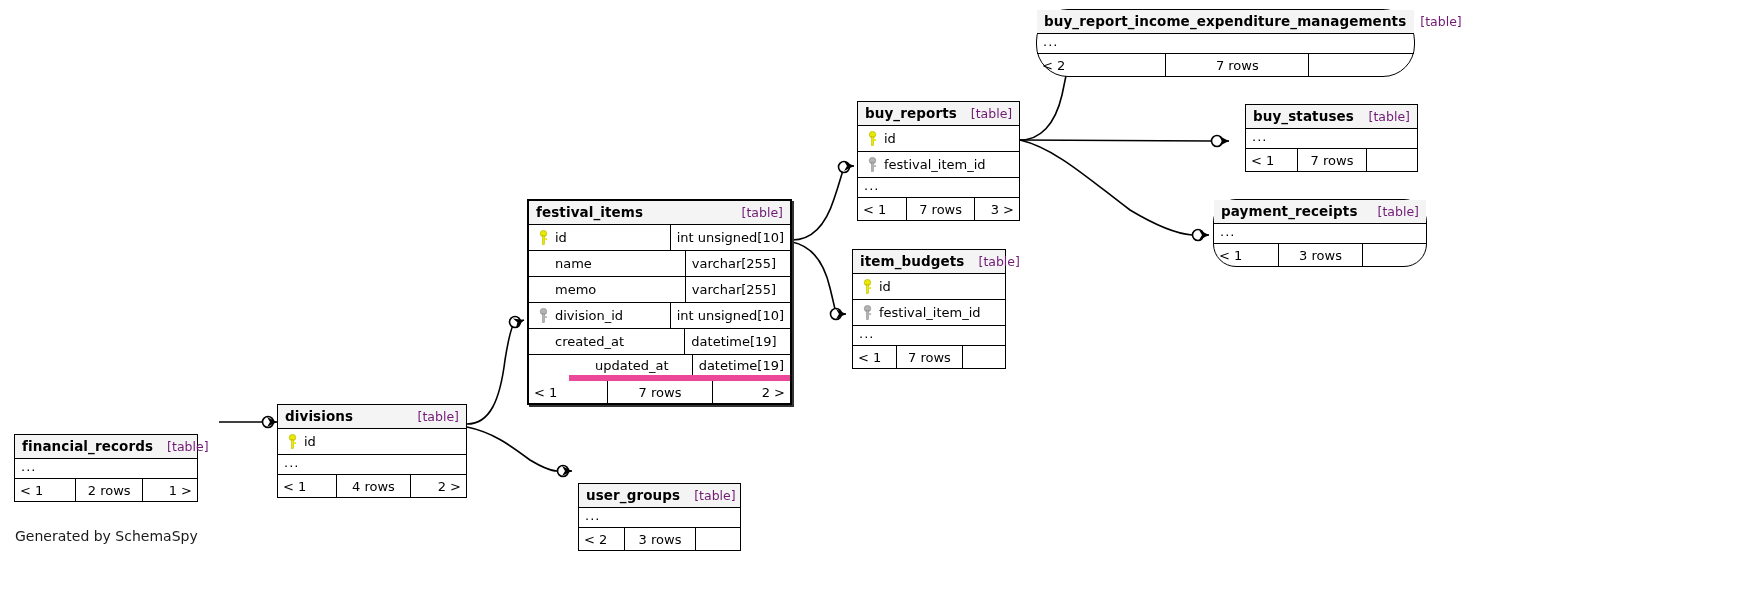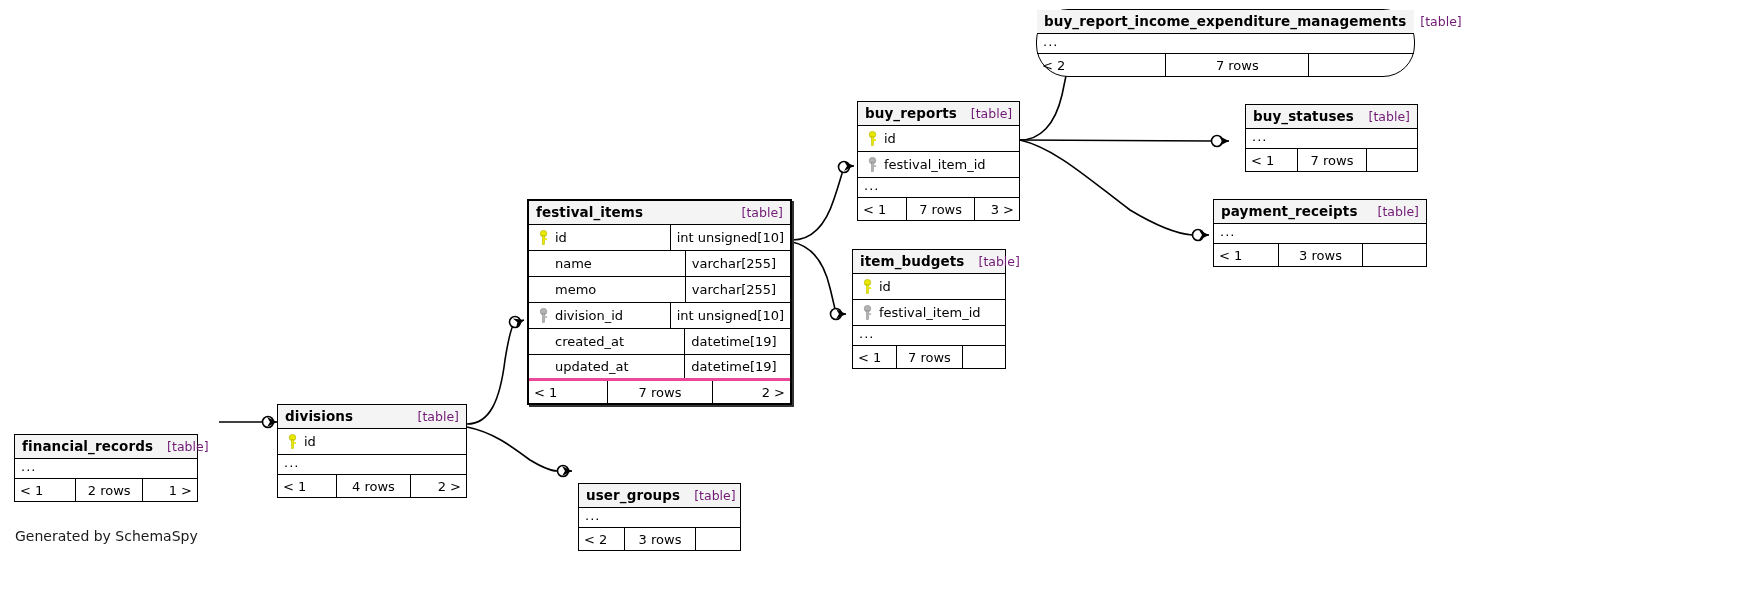--- a/index.html
+++ b/index.html
@@ -304,21 +304,21 @@
     </div>
 
     <div class="col">
       <div class="col-name" style="width:148px;">
         <span class="keyslot"></span>
         <span>created_at</span>
       </div>
       <div class="col-type" style="flex:1 1 auto;">datetime[19]</div>
     </div>
 
-    <div class="col" style="border-bottom:3px solid #ec4899;">
+    <div class="col" style="border-bottom:6px solid #ec4899;margin-left:40px;">
       <div class="col-name" style="width:148px;">
         <span class="keyslot"></span>
         <span>updated_at</span>
       </div>
       <div class="col-type" style="flex:1 1 auto;">datetime[19]</div>
     </div>
 
     <div class="tbl-foot">
       <div class="foot-l" style="width:30%;">&lt; 1</div>
       <div class="foot-c" style="width:40%;">7 rows</div>
@@ -419,21 +419,21 @@
       <span class="tbl-tag">[table]</span>
     </div>
     <div class="ellip">...</div>
     <div class="tbl-foot">
       <div class="foot-l" style="width:30%;">&lt; 1</div>
       <div class="foot-c" style="width:40%;">7 rows</div>
       <div class="foot-r" style="width:30%;"></div>
     </div>
   </div>
 
-  <div class="tbl" style="left:1213px; top:199px; width:214px;">
+  <div class="tbl" style="left:1213px; top:199px; width:214px;border-radius:23px;">
     <div class="tbl-hdr">
       <span class="tbl-name">payment_receipts</span>
       <span class="tbl-tag">[table]</span>
     </div>
     <div class="ellip">...</div>
     <div class="tbl-foot">
       <div class="foot-l" style="width:30%;">&lt; 1</div>
       <div class="foot-c" style="width:40%;">3 rows</div>
       <div class="foot-r" style="width:30%;"></div>
     </div>

